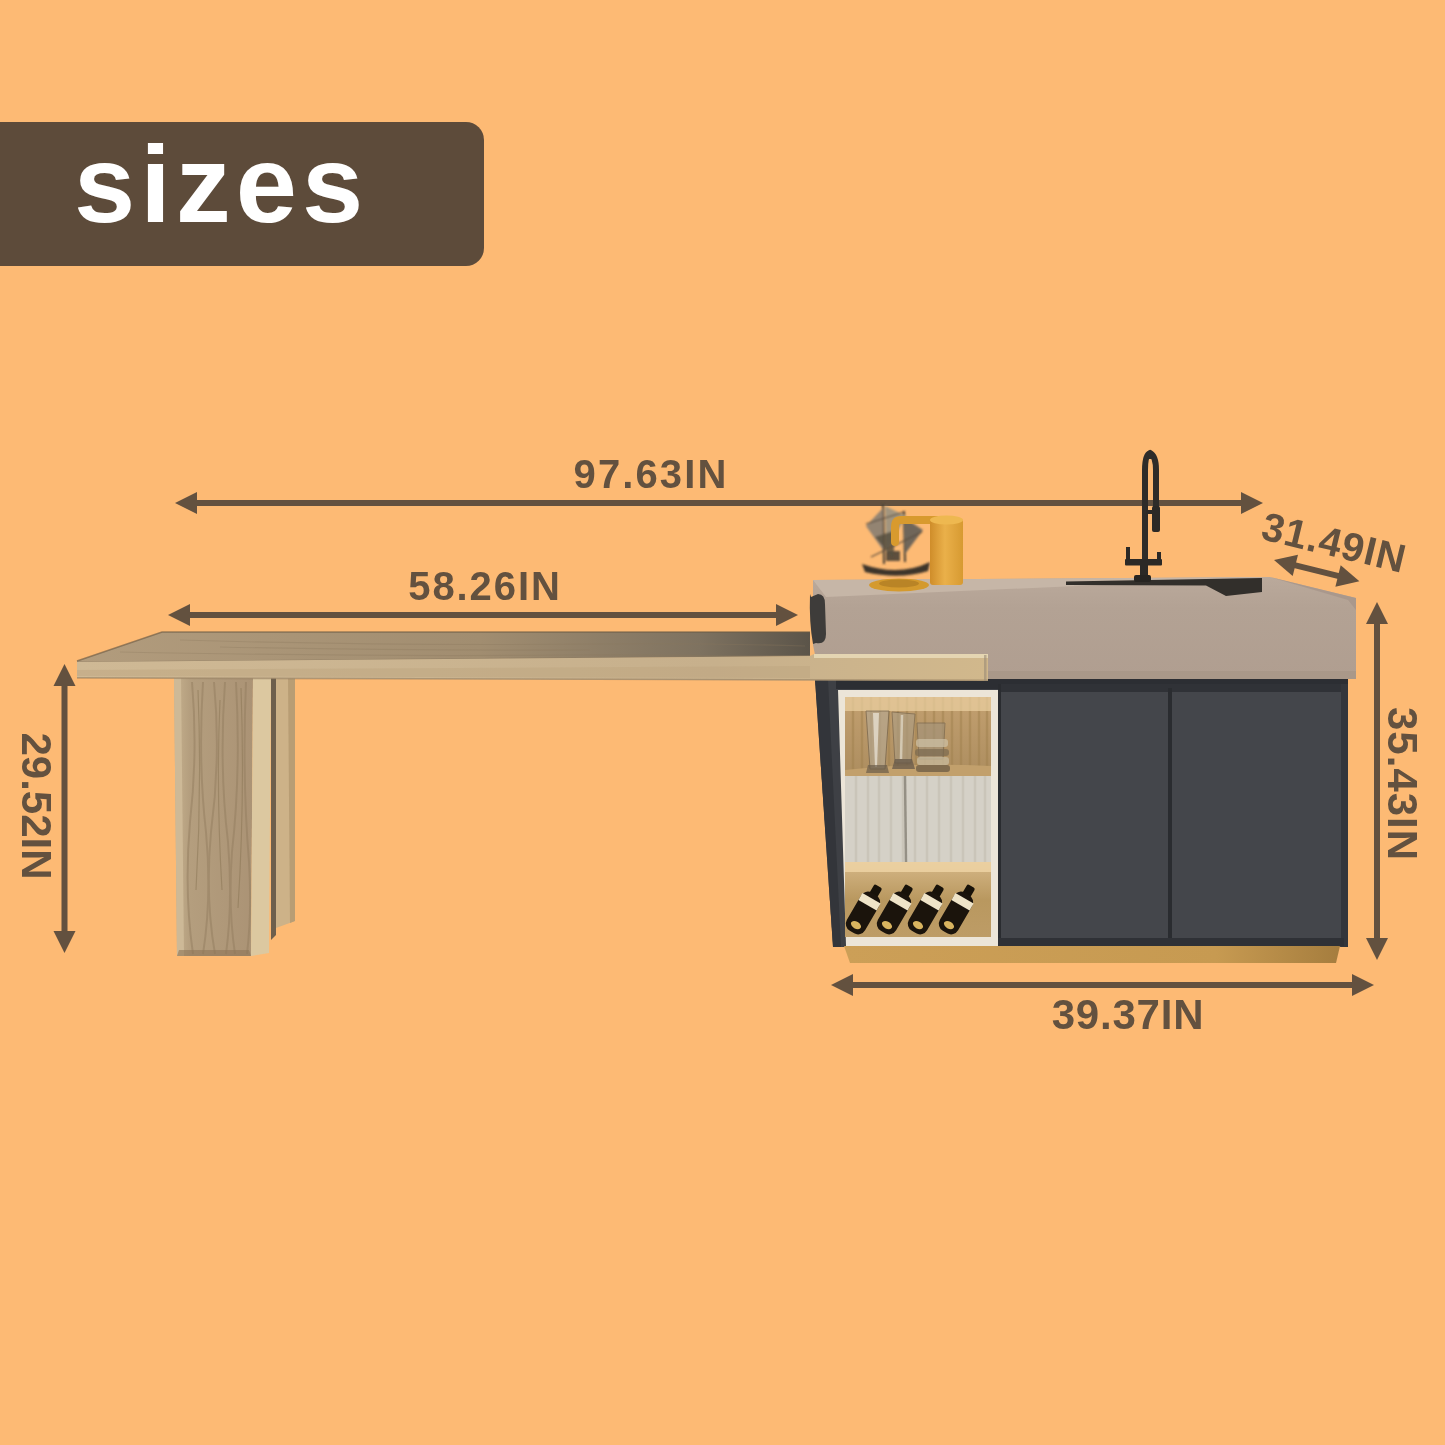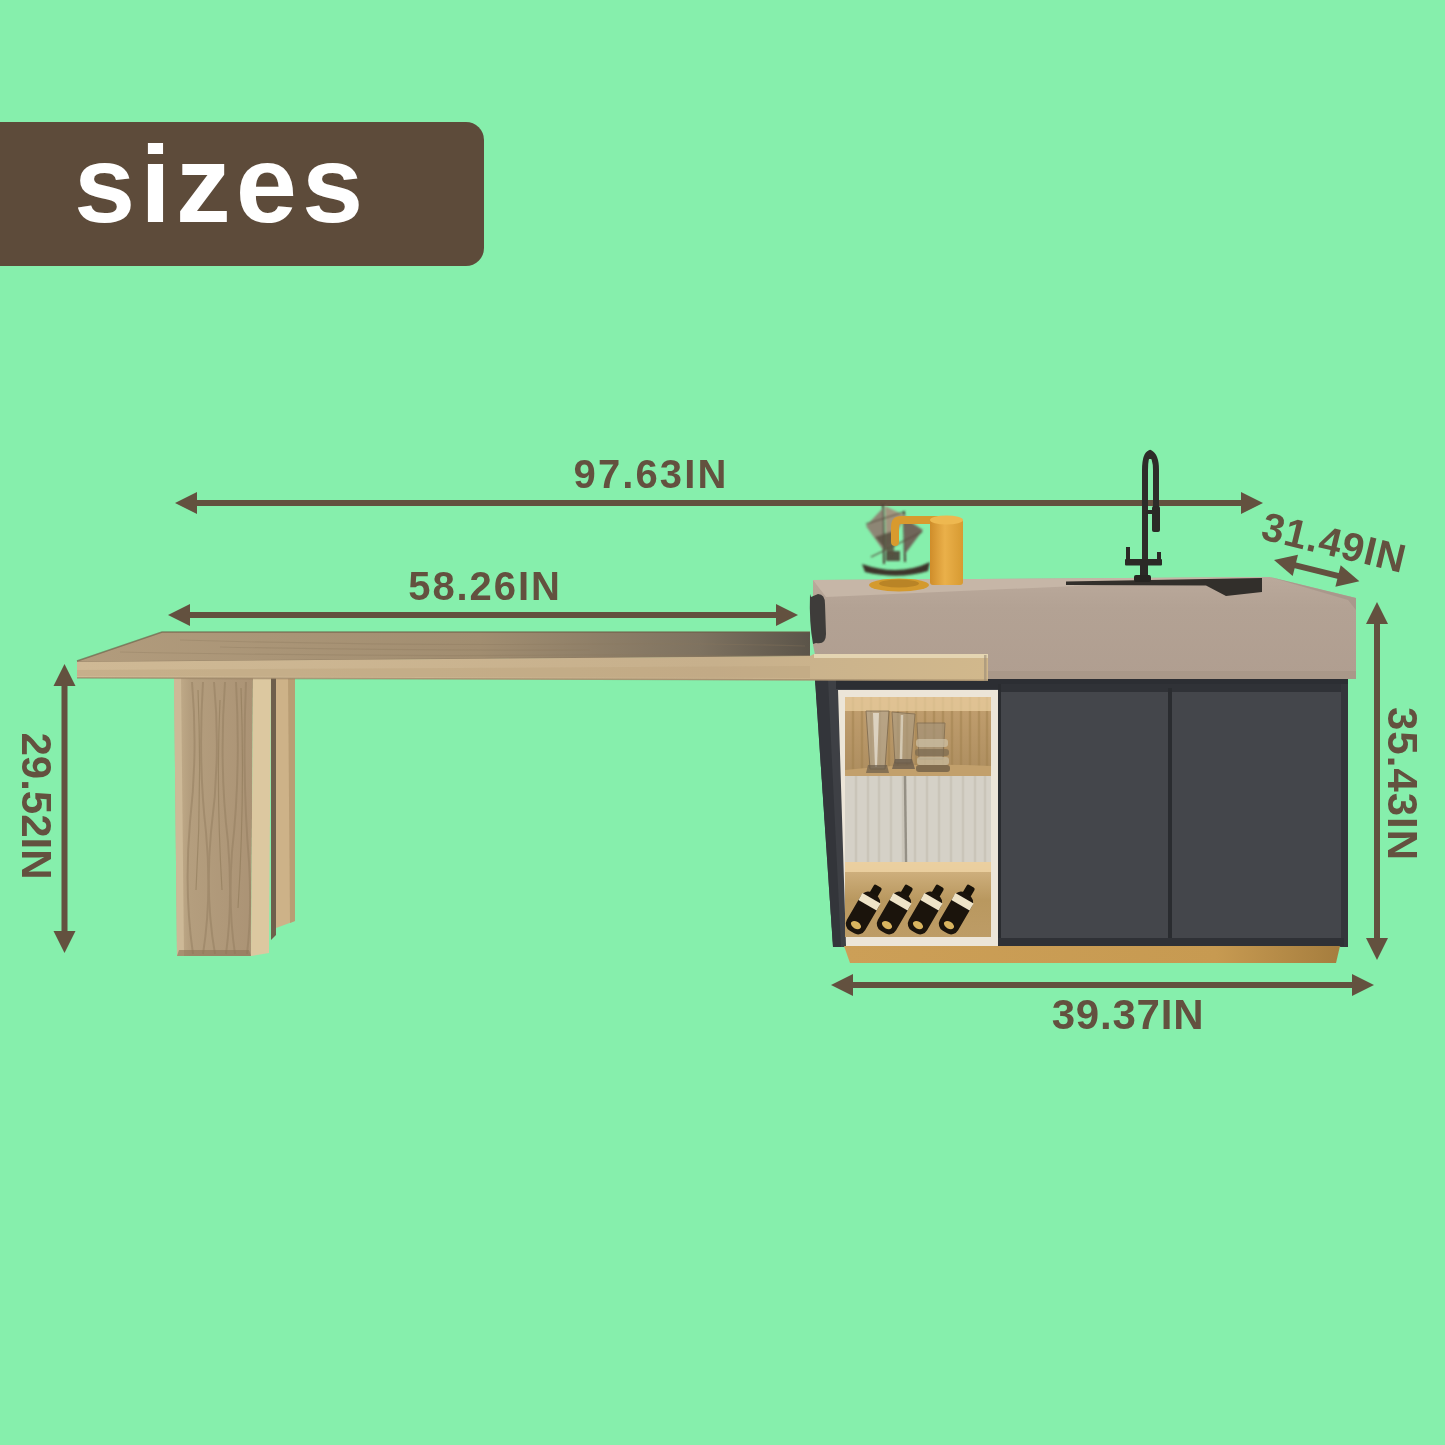--- a/index.html
+++ b/index.html
@@ -1,16 +1,16 @@
 <!DOCTYPE html>
 <html><head>
 <meta charset="utf-8">
 <style>
   html,body{margin:0;padding:0;background:#fff;}
-  .stage{position:relative;width:1445px;height:1445px;background:#86efac;overflow:hidden;
+  .stage{position:relative;width:1445px;height:1445px;background:#fdba74;overflow:hidden;
          font-family:"Liberation Sans", sans-serif;}
   svg{position:absolute;left:0;top:0;}
   text{font-family:"Liberation Sans", sans-serif;font-weight:bold;}
 </style>
 </head>
 <body>
 <div class="stage">
 <svg width="1445" height="1445" viewBox="0 0 1445 1445">
 <defs>
   <filter id="soft" x="-20%" y="-20%" width="140%" height="140%">

